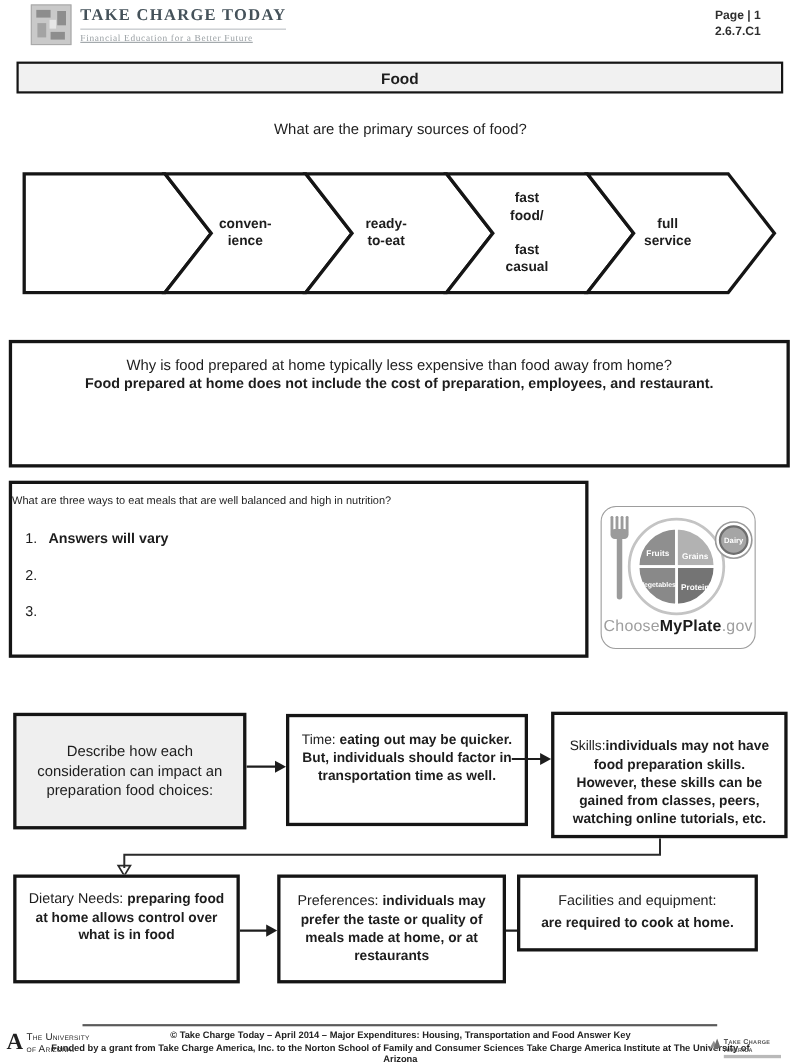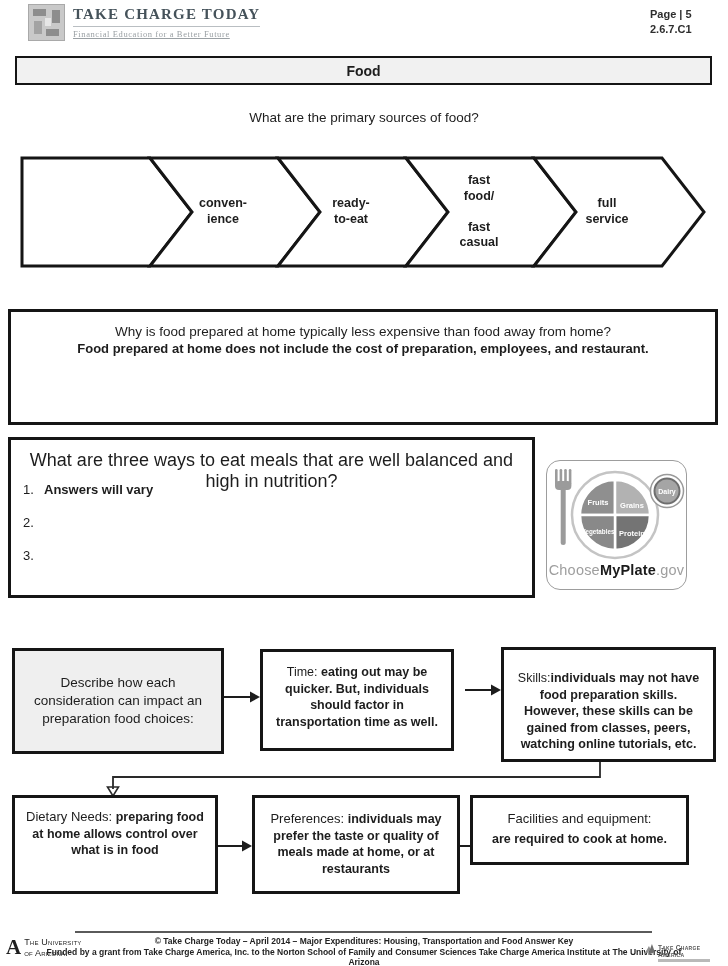--- a/index.html
+++ b/index.html
@@ -29,21 +29,21 @@
                 justify-content:center; text-align:center; font-size:12.5px; font-weight:bold;
                 white-space:pre-line; line-height:1.25; }
 
   
   .why-box { position:absolute; left:8px; top:309px; width:710px; height:116px; border:3px solid #151515; text-align:center; }
   .why-q { margin-top:12px; font-size:13.5px; }
   .why-a { margin-top:2px; font-size:13px; font-weight:bold; }
 
   
   .nut-box { position:absolute; left:8px; top:437px; width:527px; height:161px; border:3px solid #151515; }
-  .nut-q { text-align:center; margin-top:10px; font-size:18px; }
+  .nut-q { text-align:left; margin-top:10px; font-size:10px; }
   .nut-item { position:absolute; left:12px; font-size:13px; }
   .nut-item .num { display:inline-block; min-width:17px; }
   .nut-item .ans { font-weight:bold; margin-left:4px; }
 
   
   .plate-badge { position:absolute; left:546px; top:460px; width:141px; height:130px; background:#fff;
                  border:1.5px solid #9d9d9d; border-radius:14px; }
   .plate-brand { position:absolute; left:0; top:101px; width:100%; text-align:center; font-size:14.5px; letter-spacing:0.2px; }
   .plate-brand .gray { color:#9e9e9e; }
   .plate-brand .bold { color:#1b1b1b; font-weight:800; }
@@ -82,21 +82,21 @@
       <i style="left:17px;top:24px;width:13px;height:7px;background:#8d8d8d"></i>
       <i style="left:16px;top:13px;width:6px;height:8px;background:#e6e6e6"></i>
     </div>
     <div class="hdr-text">
       <div class="hdr-title">TAKE CHARGE TODAY</div>
       <div class="hdr-rule"></div>
       <div class="hdr-tag">Financial Education for a Better Future</div>
     </div>
   </div>
   <div class="hdr-page">
-    <div>Page | 5</div>
+    <div>Page | 1</div>
     <div>2.6.7.C1</div>
   </div>
 
   <div class="title-box">Food</div>
   <div class="q-primary">What are the primary sources of food?</div>
 
   <svg class="chev-svg" width="690" height="112" viewBox="0 0 690 112">
     <g fill="#ffffff" stroke="#151515" stroke-width="3" stroke-linejoin="miter">
       <polygon points="2,2 130,2 172,56 130,110 2,110"></polygon>
       <polygon points="130,2 258,2 300,56 258,110 130,110 172,56"></polygon>
@@ -170,21 +170,21 @@
     </div>
   </div>
 
   <div class="fbox fbox-gray" style="left:12px;top:648px;width:212px;height:106px">
     <div>Describe how each consideration can impact an preparation food choices:</div>
   </div>
   <svg class="arrow-svg" style="left:224px;top:690px" width="36" height="14" viewBox="0 0 36 14">
     <line x1="0" y1="7" x2="27" y2="7" stroke="#1d1d1d" stroke-width="2"></line>
       <polygon points="26,1.5 36,7 26,12.5" fill="#1d1d1d"></polygon>
   </svg>
-  <div class="fbox fbox-top" style="left:260px;top:649px;width:194px;height:102px;padding-top:12px">
+  <div class="fbox fbox-top" style="left:260px;top:649px;width:220px;height:102px;padding-top:12px">
     <div><span class="lbl">Time: </span><span class="ans">eating out may be quicker. But, individuals should factor in transportation time as well.</span></div>
   </div>
   <svg class="arrow-svg" style="left:465px;top:683px" width="36" height="14" viewBox="0 0 36 14">
     <line x1="0" y1="7" x2="27" y2="7" stroke="#1d1d1d" stroke-width="2"></line>
       <polygon points="26,1.5 36,7 26,12.5" fill="#1d1d1d"></polygon>
   </svg>
   <div class="fbox fbox-top" style="left:501px;top:647px;width:215px;height:115px;padding-top:20px">
     <div><span class="lbl">Skills:</span><span class="ans">individuals may not have food preparation skills. However, these skills can be gained from classes, peers, watching online tutorials, etc.</span></div>
   </div>
 

